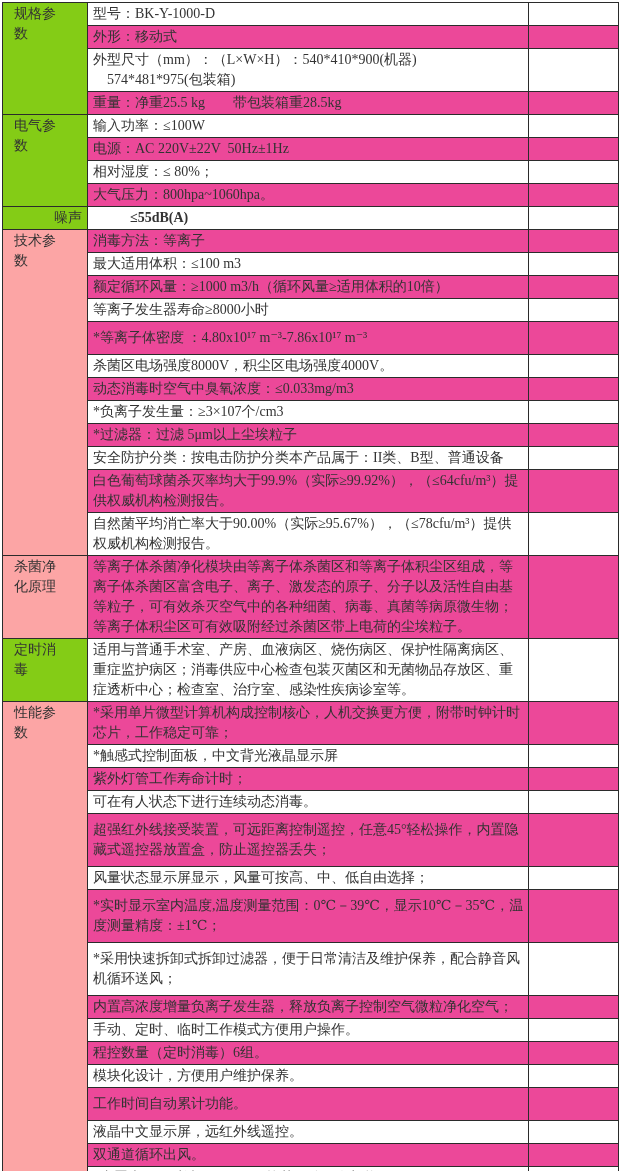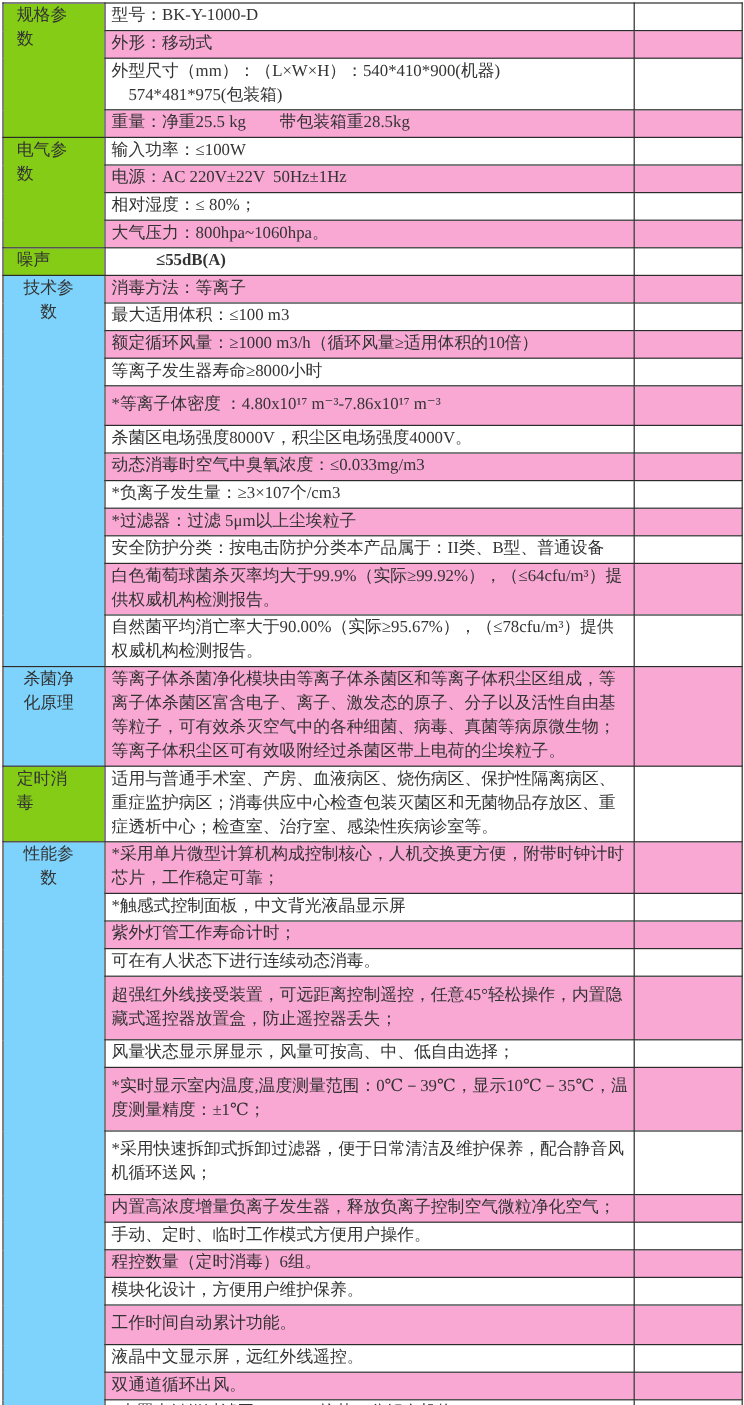--- a/index.html
+++ b/index.html
@@ -24,23 +24,23 @@
     vertical-align:top;
     padding:1px 4px 1px 5px;
     white-space:pre-wrap;
     word-break:break-all;
     overflow:hidden;
   }
   td.label-cell {
     padding:1px 20px 1px 11px;
     background:#84cc16;
   }
-  td.label-right { text-align:left; padding-right:5px; }
-  tr.stripe td { background:#f9a8d4; }
-  tr.stripe td.label-cell { background:#7dd3fc;text-align:center; }
+  td.label-right { text-align:right; padding-right:5px; }
+  tr.stripe td { background:#ec4899; }
+  tr.stripe td.label-cell { background:#fca5a5; }
   td.indent { padding-left:42px;font-weight:bold; }
   td.pad { padding-top:6px; padding-bottom:6px; }
 </style>
 </head>
 <body>
 
 <table class="spec">
   <colgroup>
     <col class="c-label">
     <col class="c-value">

